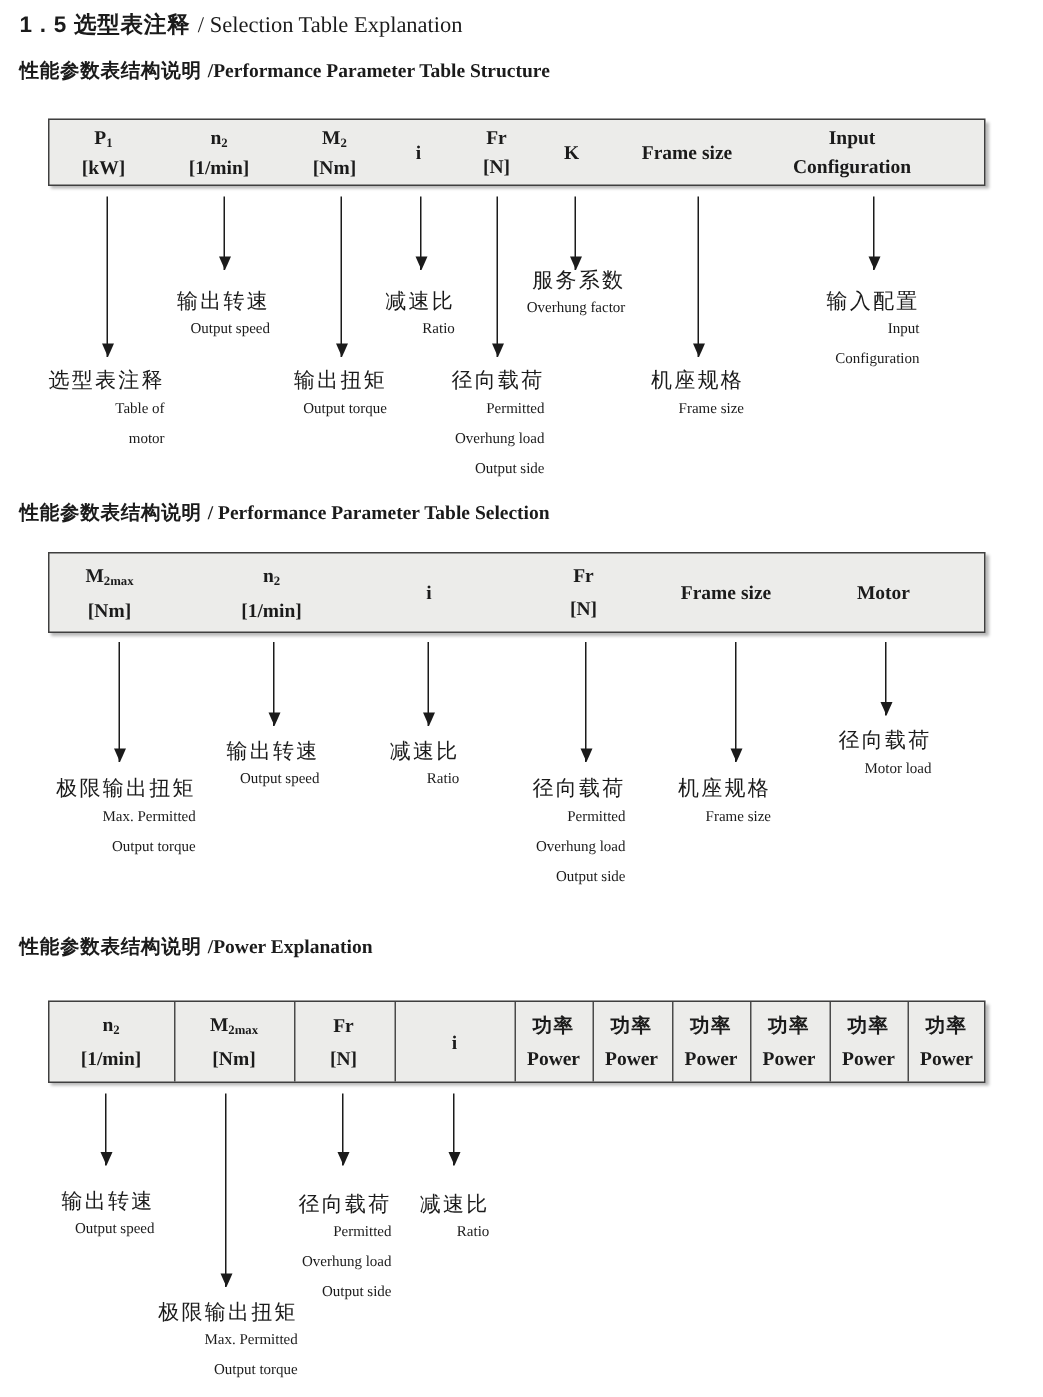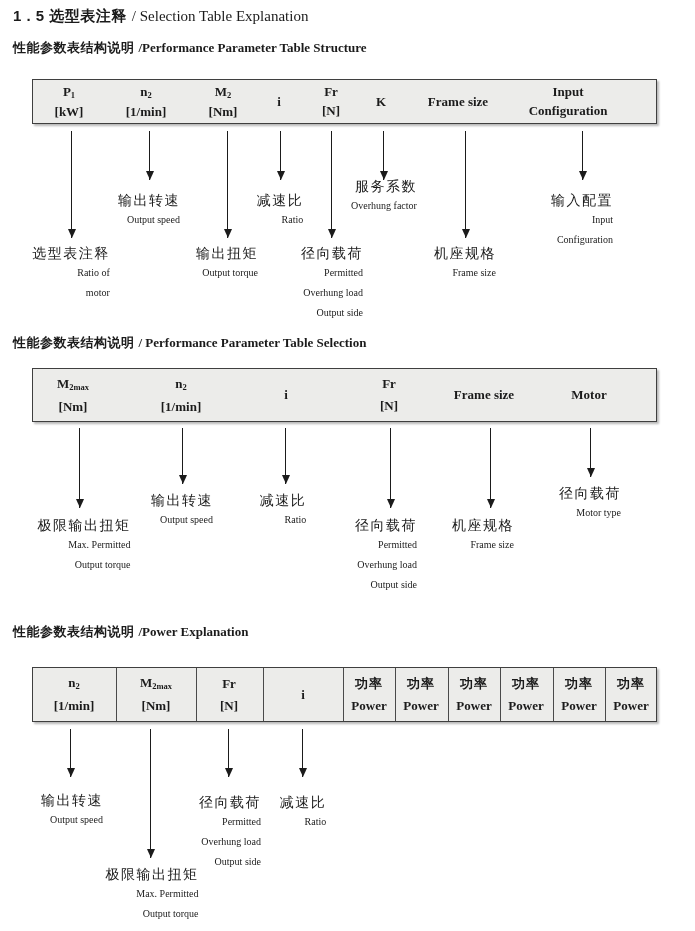--- a/index.html
+++ b/index.html
@@ -70,21 +70,21 @@
       <div class="down-arrow" style="left: 71px; top: 131px; height: 107px;"></div>
       <div class="down-arrow" style="left: 149px; top: 131px; height: 49px;"></div>
       <div class="down-arrow" style="left: 227px; top: 131px; height: 107px;"></div>
       <div class="down-arrow" style="left: 280px; top: 131px; height: 49px;"></div>
       <div class="down-arrow" style="left: 331px; top: 131px; height: 107px;"></div>
       <div class="down-arrow" style="left: 383px; top: 131px; height: 49px;"></div>
       <div class="down-arrow" style="left: 465px; top: 131px; height: 107px;"></div>
       <div class="down-arrow" style="left: 582px; top: 131px; height: 49px;"></div>
       <div class="diagram-label" style="left: 71px; top: 243px;">
         <div class="label-line zh">选型表注释</div>
-        <div class="label-line en">Ratio of</div>
+        <div class="label-line en">Table of</div>
         <div class="label-line en">motor</div>
       </div>
       <div class="diagram-label" style="left: 149px; top: 190px;">
         <div class="label-line zh">输出转速</div>
         <div class="label-line en">Output speed</div>
       </div>
       <div class="diagram-label" style="left: 227px; top: 243px;">
         <div class="label-line zh">输出扭矩</div>
         <div class="label-line en">Output torque</div>
       </div>
@@ -159,21 +159,21 @@
         <div class="label-line en">Permitted</div>
         <div class="label-line en">Overhung load</div>
         <div class="label-line en">Output side</div>
       </div>
       <div class="diagram-label" style="left: 483px; top: 515px;">
         <div class="label-line zh">机座规格</div>
         <div class="label-line en">Frame size</div>
       </div>
       <div class="diagram-label" style="left: 590px; top: 483px;">
         <div class="label-line zh">径向载荷</div>
-        <div class="label-line en">Motor type</div>
+        <div class="label-line en">Motor load</div>
       </div>
       <div class="section-heading" style="top: 622px;"><span class="h-zh zh">性能参数表结构说明</span><span class="h-en en">/Power Explanation</span></div>
       <div class="param-table" style="left: 32px; top: 667px; width: 625px; height: 55px;">
         <div class="col-divider" style="left: 83px;"></div>
         <div class="col-divider" style="left: 163px;"></div>
         <div class="col-divider" style="left: 230px;"></div>
         <div class="col-divider" style="left: 310px;"></div>
         <div class="col-divider" style="left: 362px;"></div>
         <div class="col-divider" style="left: 415px;"></div>
         <div class="col-divider" style="left: 467px;"></div>

